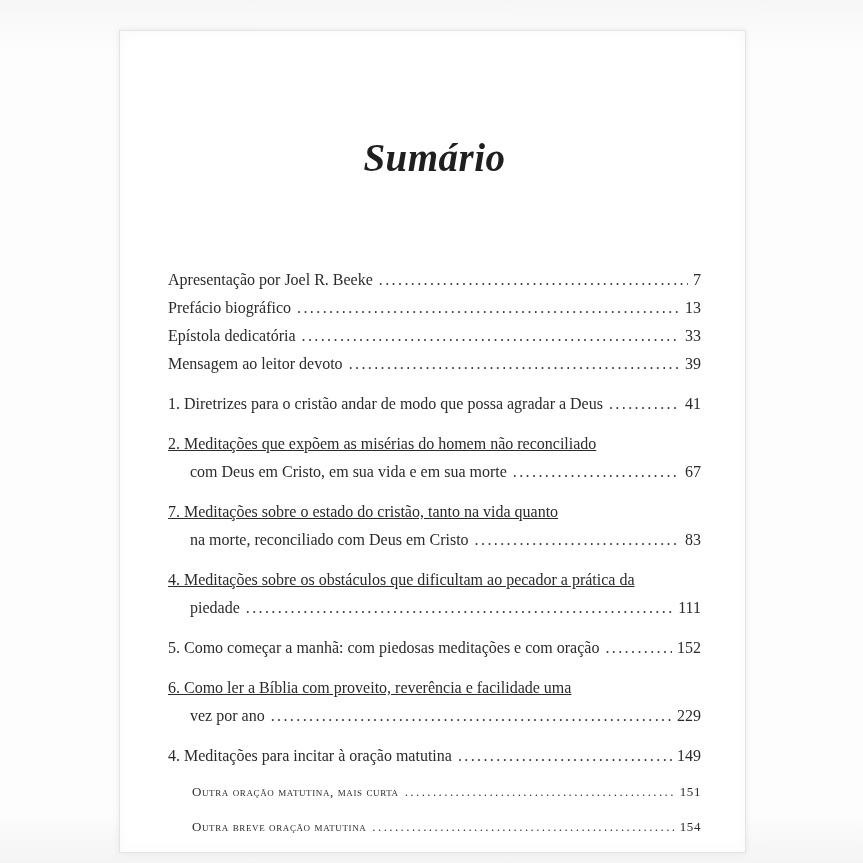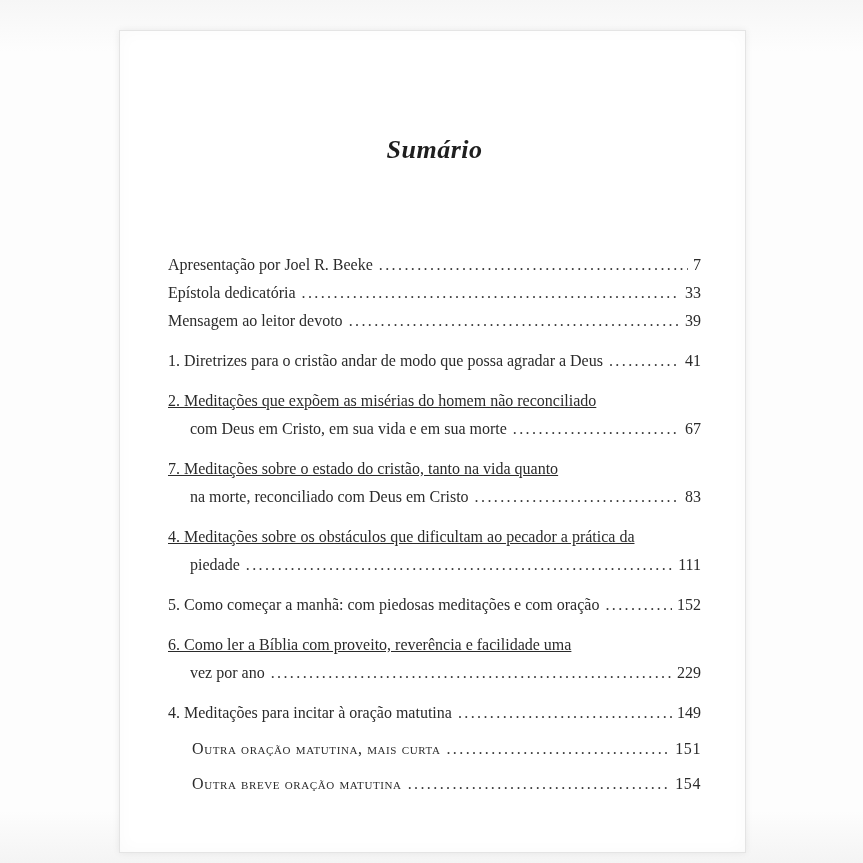--- a/index.html
+++ b/index.html
@@ -30,21 +30,21 @@
     box-shadow: 0 0 7px rgba(0,0,0,0.07), inset 0 0 18px rgba(0,0,0,0.025);
     padding: 0 44px 0 48px;
     color: #2b2b2b;
   }
 
   .toc-title {
     margin-top: 104px;
     text-align: center;
     font-style: italic;
     font-weight: 700;
-    font-size: 26px;
+    font-size: 39px;
     letter-spacing: 0.5px;
     color: #1f1f1f;
   }
 
   .toc {
     margin-top: 86px;
     font-size: 16px;
   }
 
   .row {
@@ -82,38 +82,43 @@
 
   .l2 { padding-left: 22px; }
 
   .chapter { margin-top: 12px; }
 
   .sub {
     margin-top: 8px;
     margin-left: 24px;
     font-variant: small-caps;
     letter-spacing: 0.6px;
-    font-size: 16px;
+    font-size: 13px;
     line-height: 27px;
   }
 </style>
 </head>
 <body>
 
 <div class="scan-bg">
   <div class="book-page">
 
     <div class="toc-title">Sumário</div>
 
     <div class="toc">
 
       <div class="row">
         <span class="txt">Apresentação por Joel R. Beeke</span>
         <span class="dots"></span>
         <span class="pg">7</span>
+      </div>
+      <div class="row">
+        <span class="txt">Prefácio biográfico</span>
+        <span class="dots"></span>
+        <span class="pg">13</span>
       </div>
       <div class="row">
         <span class="txt">Epístola dedicatória</span>
         <span class="dots"></span>
         <span class="pg">33</span>
       </div>
       <div class="row">
         <span class="txt">Mensagem ao leitor devoto</span>
         <span class="dots"></span>
         <span class="pg">39</span>

